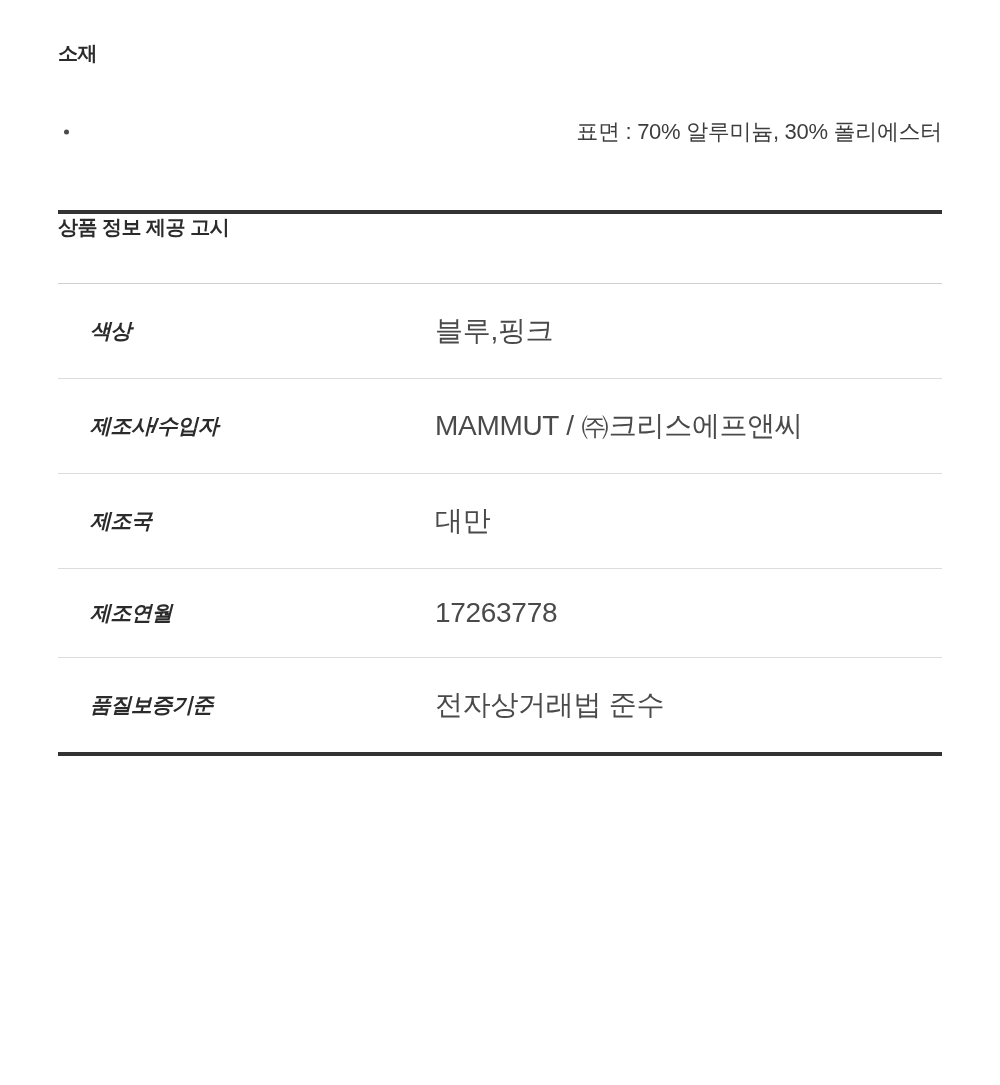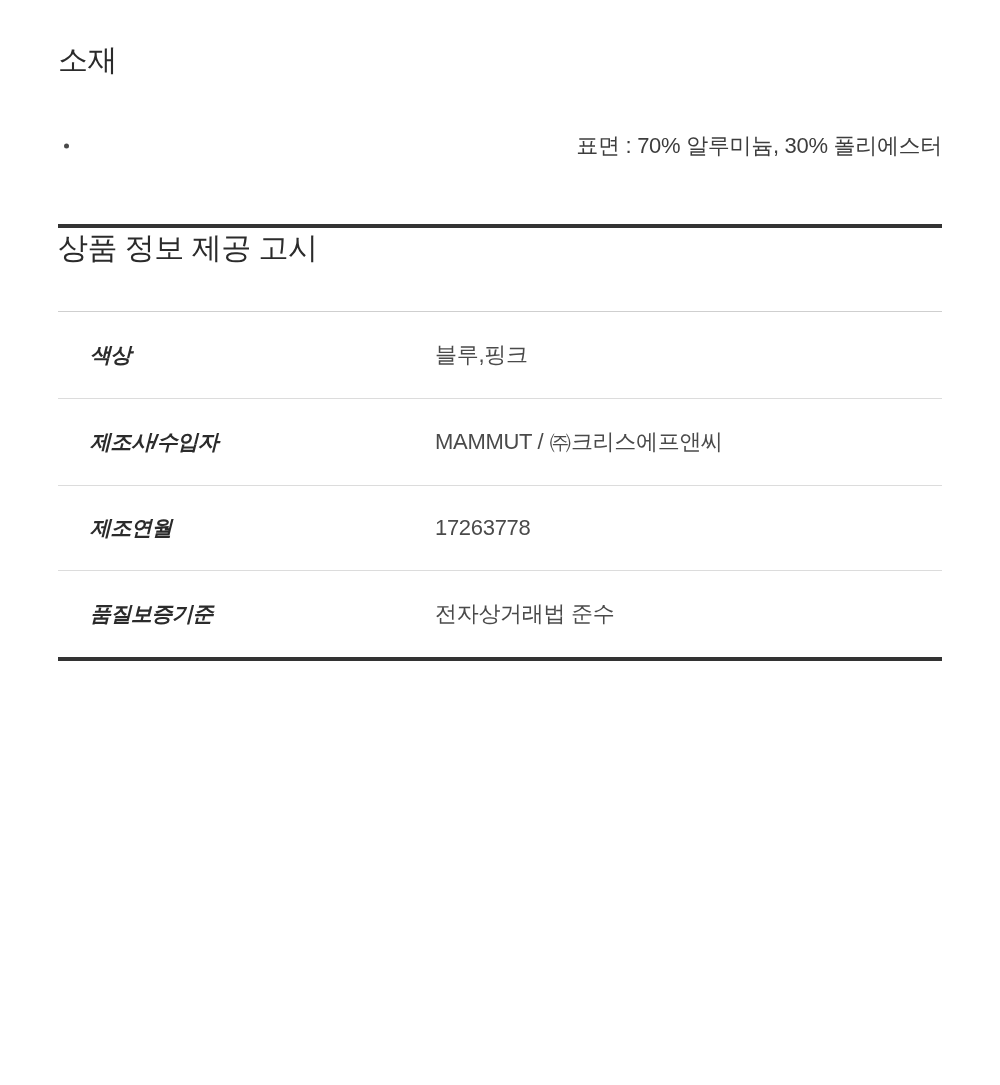--- a/index.html
+++ b/index.html
@@ -17,22 +17,22 @@
   .page {
     position: relative;
     width: 1000px;
     height: 1085px;
     box-sizing: border-box;
     padding: 0 58px;
   }
 
   
   .section-title {
-    font-size: 30px;
-    font-weight: normal;
+    font-size: 20px;
+    font-weight: bold;
     letter-spacing: -0.5px;
     color: #2b2b2b;
     margin: 0;
   }
   #material-section {
     padding-top: 40px;
   }
   .bullet-list {
     list-style: none;
     margin: 0;
@@ -93,21 +93,21 @@
     text-align: left;
     font-size: 21px;
     font-weight: bold;
     color: #2b2b2b;
     padding: 28px 0 28px 32px;
     letter-spacing: -0.5px;
     vertical-align: middle;
     font-style: italic;
   }
   .spec-table td {
-    font-size: 22px;
+    font-size: 28px;
     font-weight: normal;
     color: #4a4a4a;
     padding: 28px 0 28px 0;
     letter-spacing: -0.3px;
     vertical-align: middle;
   }
   #divider-bottom {
     margin-top: 0;
   }
 </style>
@@ -136,20 +136,24 @@
       <tbody>
         <tr>
           <th>색상</th>
           <td>블루,핑크</td>
         </tr>
         <tr>
           <th>제조사/수입자</th>
           <td>MAMMUT / ㈜크리스에프앤씨</td>
         </tr>
         <tr>
+          <th>제조국</th>
+          <td>대만</td>
+        </tr>
+        <tr>
           <th>제조연월</th>
           <td>17263778</td>
         </tr>
         <tr>
           <th>품질보증기준</th>
           <td>전자상거래법 준수</td>
         </tr>
       </tbody>
     </table>
   </section>

